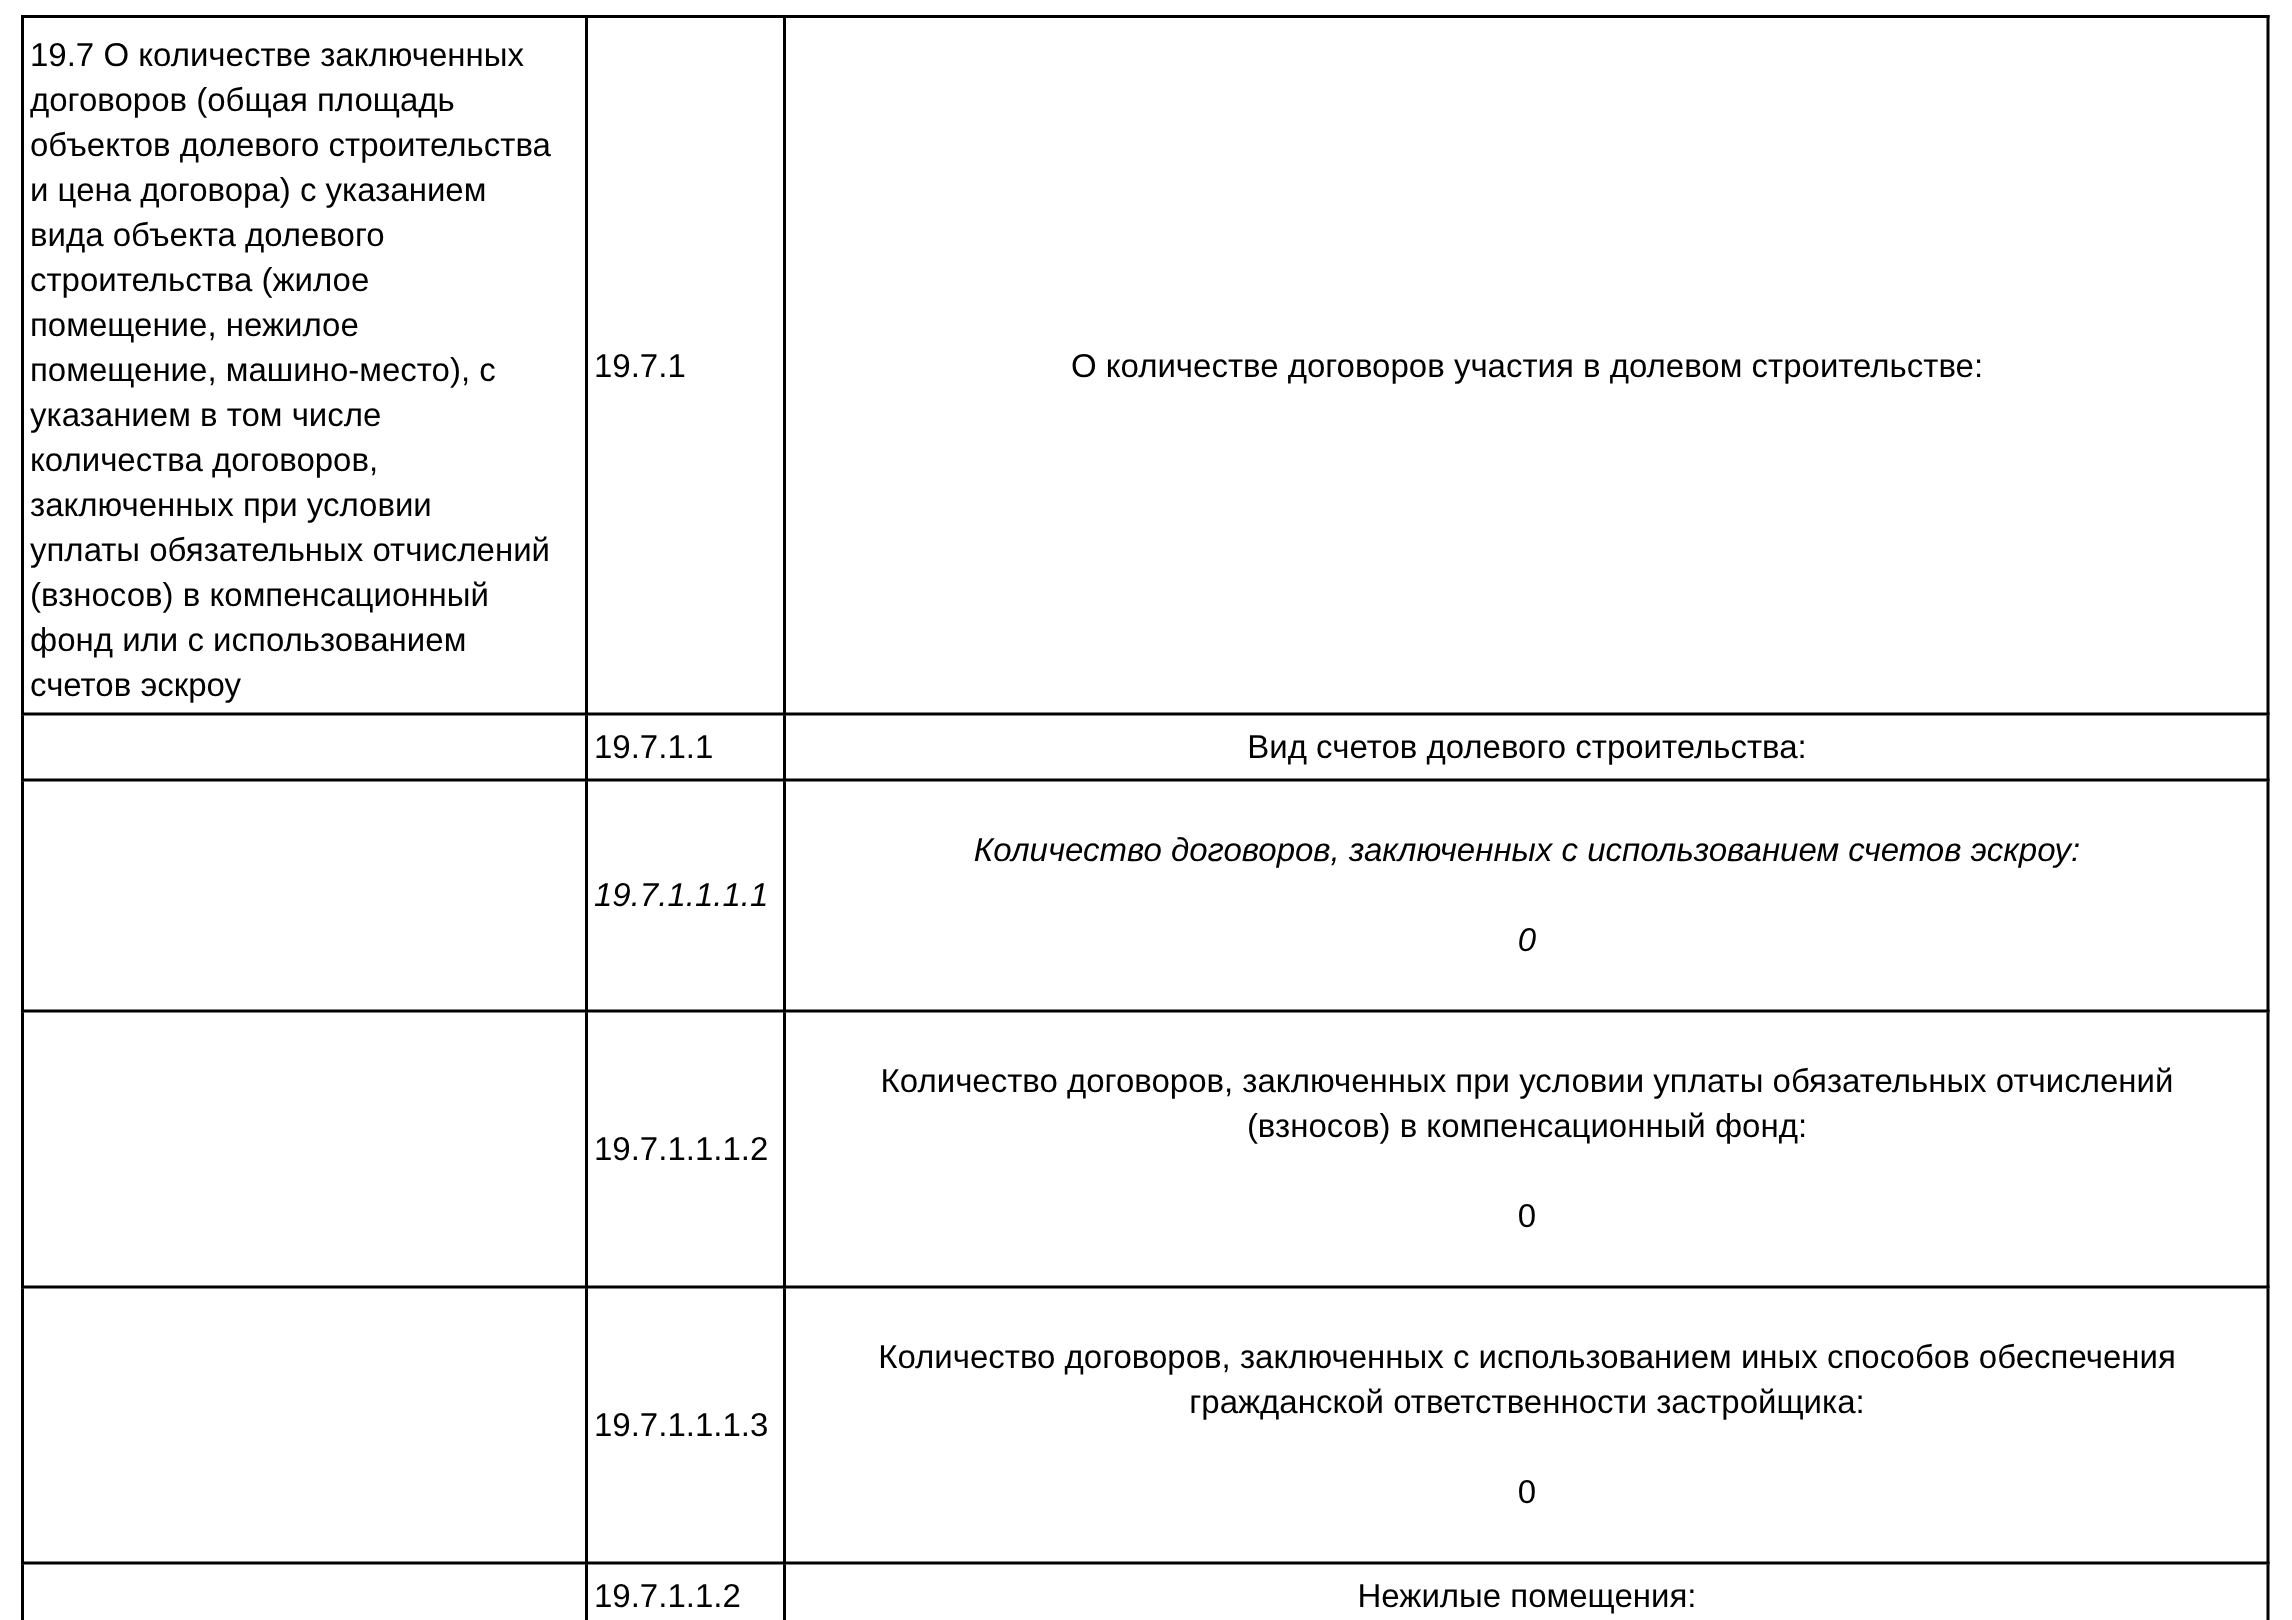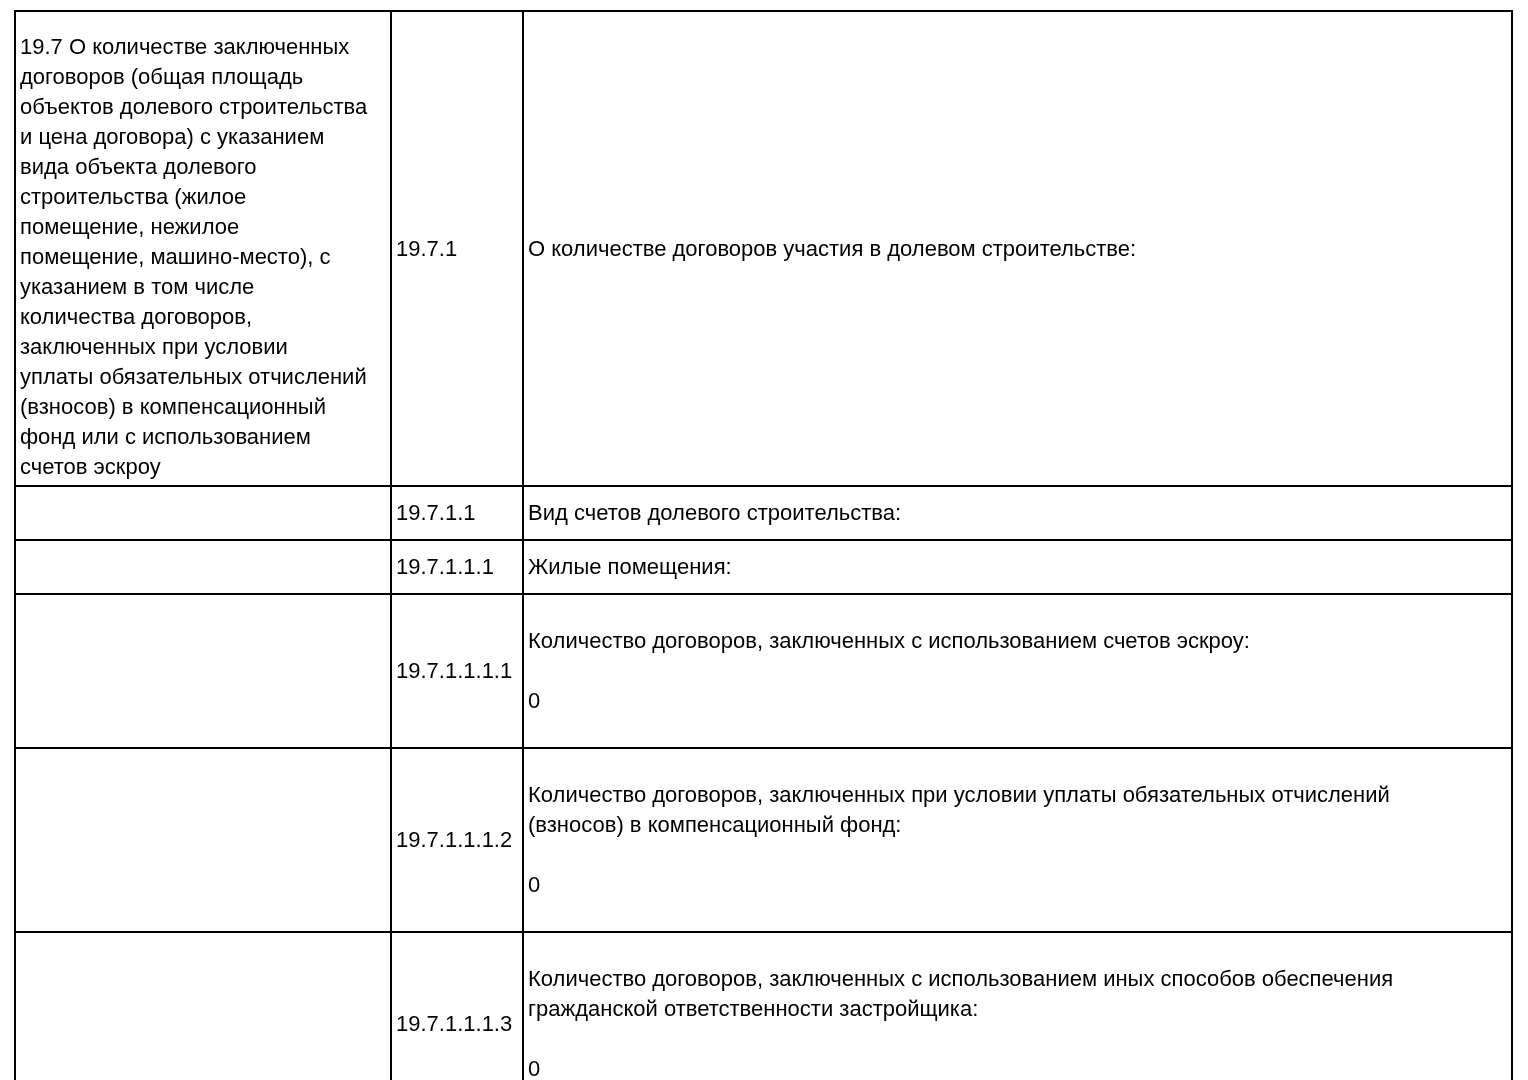--- a/index.html
+++ b/index.html
@@ -28,36 +28,37 @@
   col.c2 { width: 132px; }
   col.c3 { width: 989px; }
   td {
     border: 2px solid #000000;
     vertical-align: middle;
     padding: 1px 3px 1px 4px;
     word-wrap: break-word;
   }
   td.topic {
     vertical-align: top;
-    padding-top: 20px;
+    padding-top: 10px;
     white-space: pre-line;
   }
   td.num {
     white-space: nowrap;
     padding-left: 4px;
     padding-right: 0;
     border-radius: 22px;
   }
   td.content, .lbl {
     white-space: pre-line;
+    text-align: center;
   }
   .val { white-space: nowrap; }
   tr.h-tall td { height: 452px; }
   tr.h-1 td { height: 31px; margin-left: 20px; }
-  tr.h-2 td { height: 59px; }
+  tr.h-2 td { height: 59px; font-style: italic; }
   tr.h-3 td { height: 91px; margin-top: 25px; }
 </style>
 </head>
 <body>
 
 <div class="page">
   <table class="disclosure">
     <colgroup>
       <col class="c1">
       <col class="c2">
@@ -80,25 +81,20 @@
 (взносов) в компенсационный
 фонд или с использованием
 счетов эскроу</td>
         <td class="num">19.7.1</td>
         <td class="content">О количестве договоров участия в долевом строительстве:</td>
       </tr>
       <tr class="h-1">
         <td class="topic"></td>
         <td class="num">19.7.1.1</td>
         <td class="content">Вид счетов долевого строительства:</td>
-      </tr>
-      <tr class="h-1">
-        <td class="topic"></td>
-        <td class="num">19.7.1.1.1</td>
-        <td class="content">Жилые помещения:</td>
       </tr>
       <tr class="h-2">
         <td class="topic"></td>
         <td class="num">19.7.1.1.1.1</td>
         <td class="content">
           <div class="lbl">Количество договоров, заключенных с использованием счетов эскроу:</div>
           <div class="val">0</div>
         </td>
       </tr>
       <tr class="h-3">

